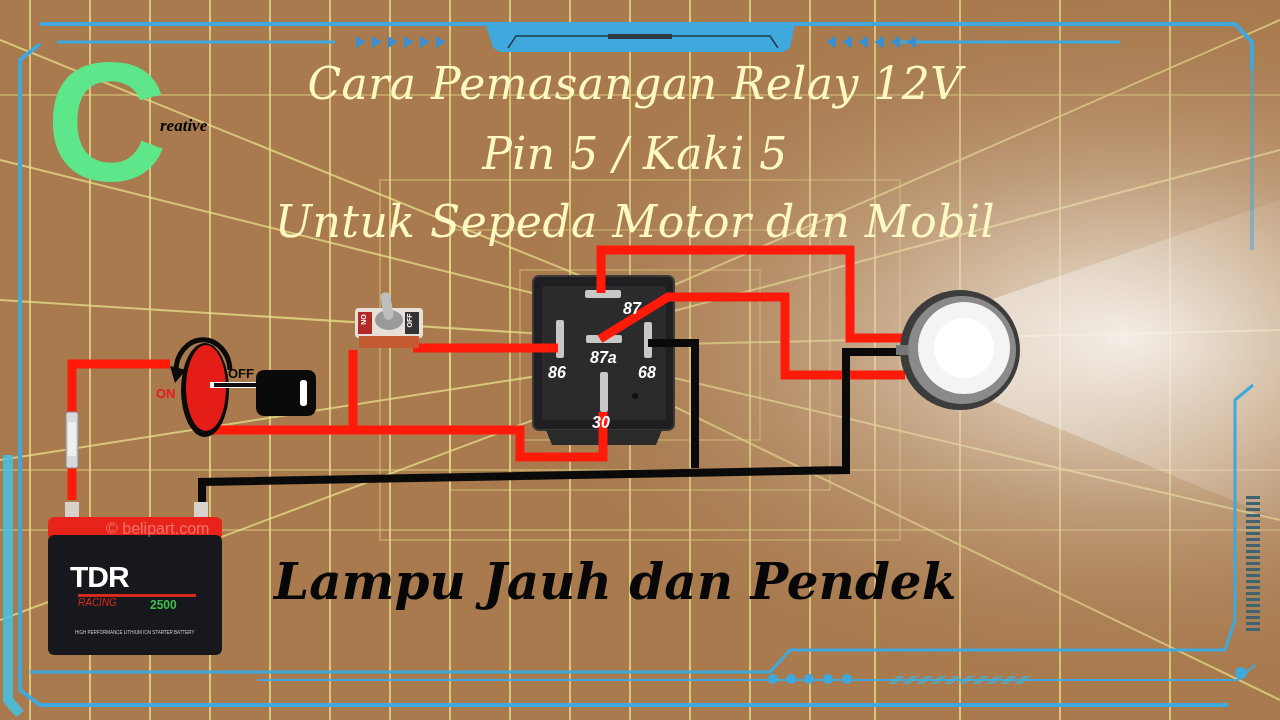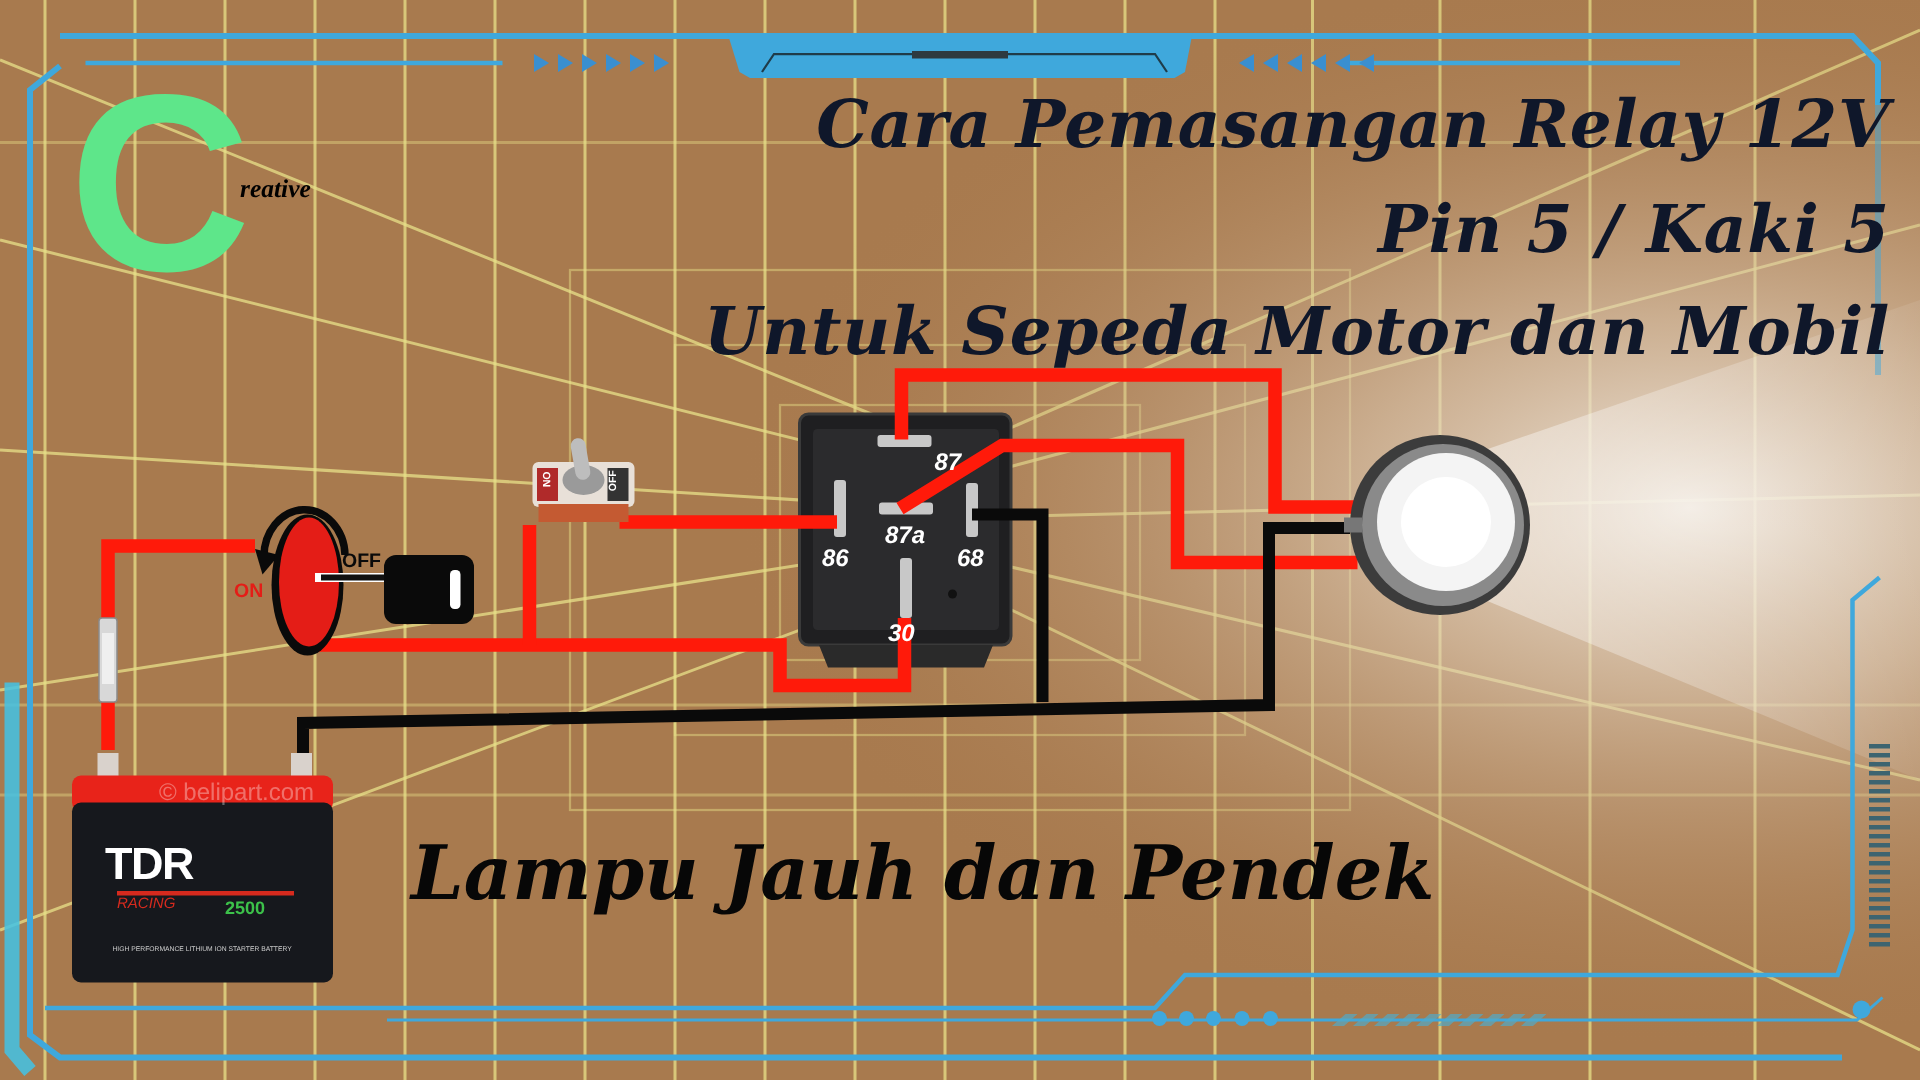--- a/index.html
+++ b/index.html
@@ -1,22 +1,22 @@
 <!DOCTYPE html>
 <html><head>
 <meta charset="utf-8">
 <style>
   html, body { margin:0; padding:0; }
   body { width:1280px; height:720px; overflow:hidden; position:relative;
          background:#a87a4e; font-family:"DejaVu Serif", serif; }
   .bg { position:absolute; inset:0; }
   .layer { position:absolute; left:0; top:0; width:1280px; height:720px; }
-  .title { position:absolute; left:0; width:1250px; text-align:right;
-           font-family:"DejaVu Serif", serif; font-style:italic; font-weight:bold;
-           color:#0f172a; white-space:nowrap; letter-spacing:0.5px; }
+  .title { position:absolute; left:0; width:1250px; text-align:center;
+           font-family:"DejaVu Serif", serif; font-style:italic; font-weight:normal;
+           color:#fef9c3; white-space:nowrap; letter-spacing:0.5px; }
   #t1 { top:58px; font-size:44px; left:10px; }
   #t2 { top:128px; font-size:44px; left:10px; }
   #t3 { top:196px; font-size:44px; left:10px; }
   #sub { position:absolute; left:234px; top:552px; font-size:50px;
          font-family:"DejaVu Serif", serif; font-style:italic; font-weight:bold;
          color:#070707; white-space:nowrap;margin-left:40px; }
   .logo { position:absolute; left:46px; top:64px; width:170px; height:130px; }
   .logo .bigc { position:absolute; left:0; top:-26px; font-family:"Liberation Sans", sans-serif;
          font-weight:bold; font-size:168px; color:#5ee68a; line-height:1; }
   .logo .sonic { position:absolute; left:60px; top:24px; font-family:"Liberation Sans", sans-serif;

